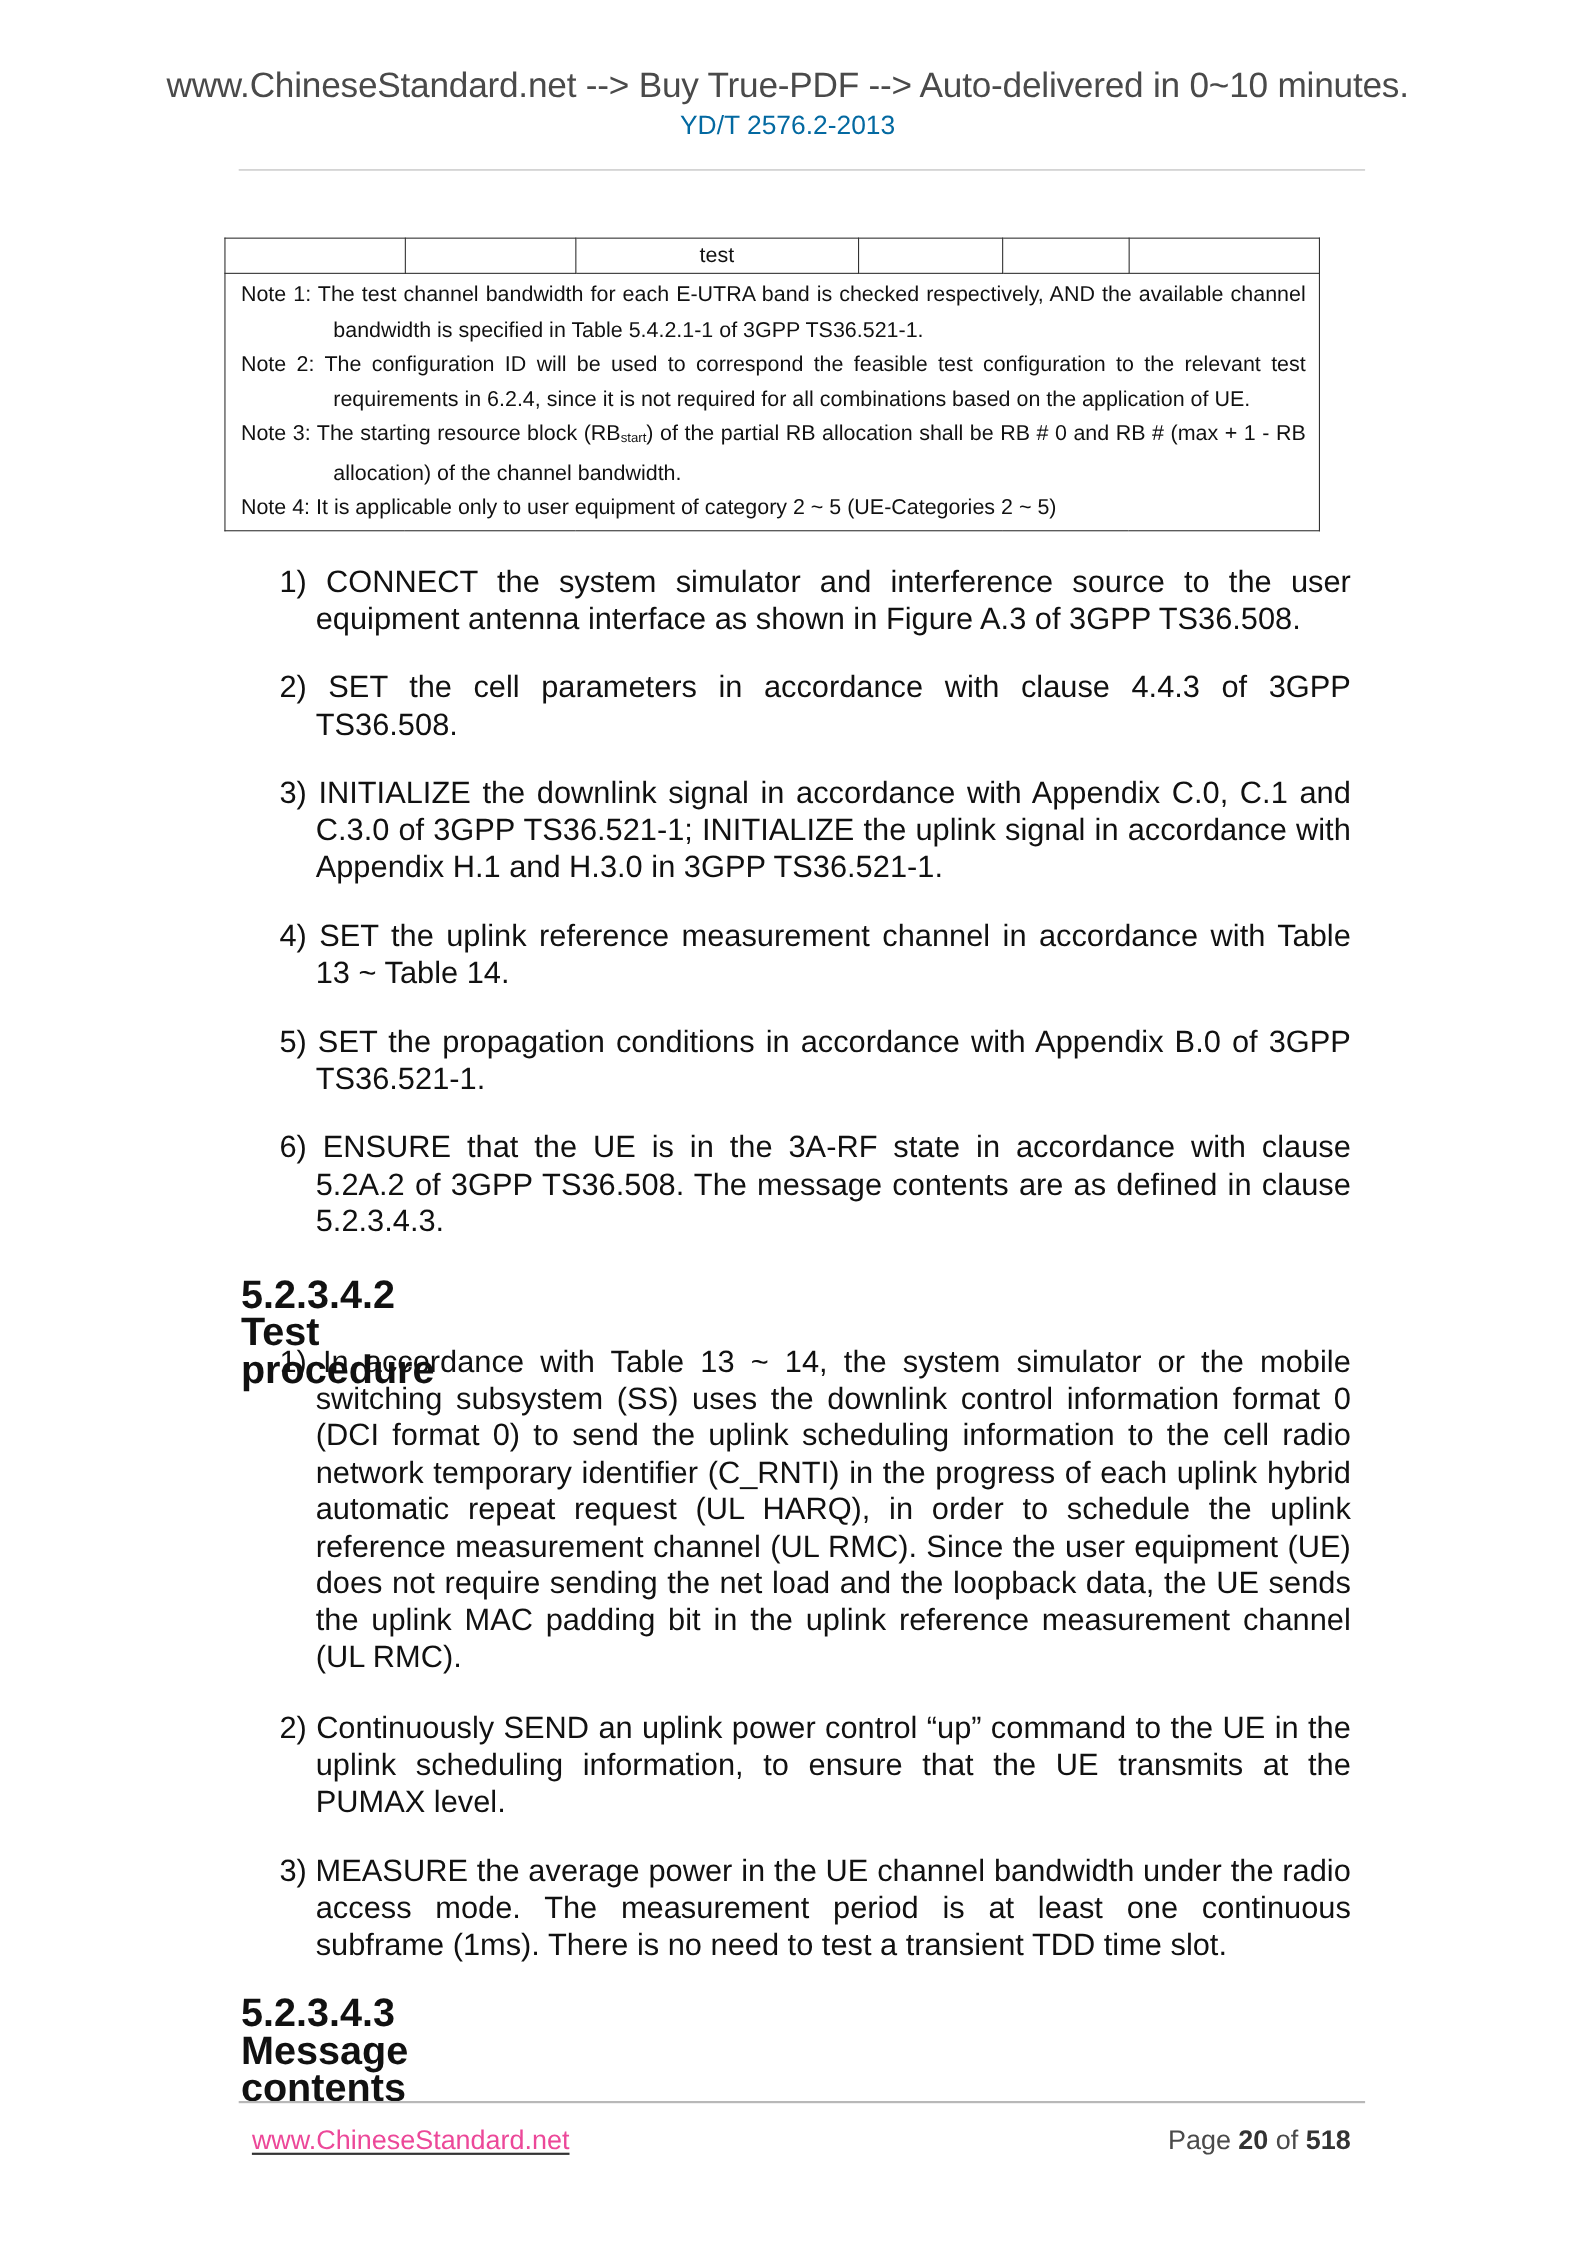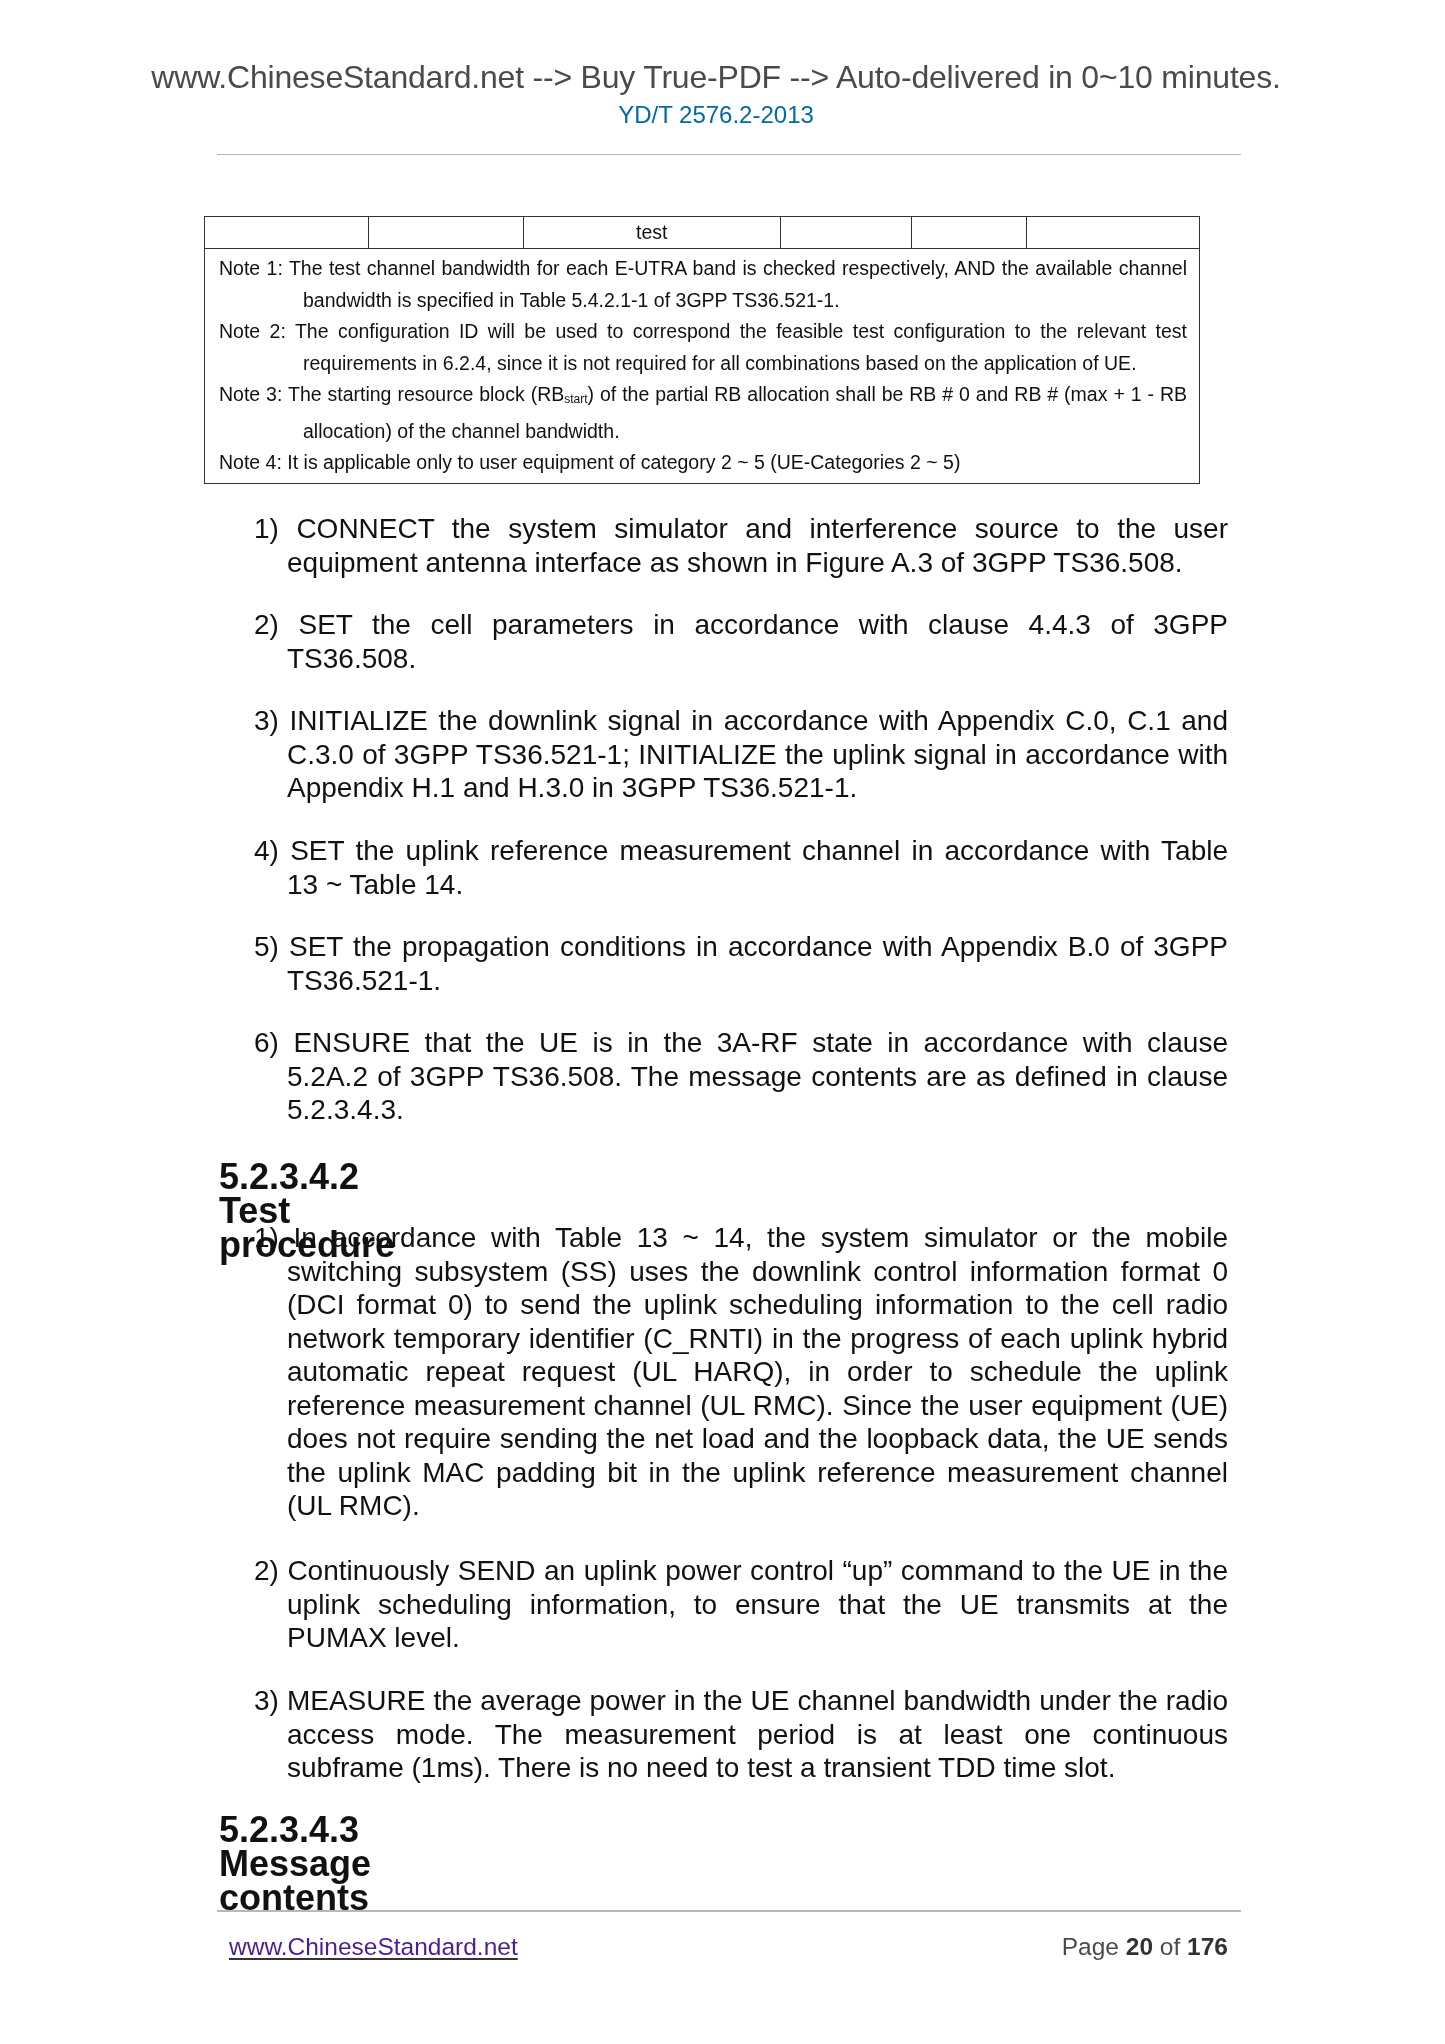--- a/index.html
+++ b/index.html
@@ -26,21 +26,21 @@
   .item {
     position: absolute; left: 254px; width: 974px;
     font-size: 28px; line-height: 33.5px; text-align: justify;
     padding-left: 33px; text-indent: -33px; box-sizing: border-box;
   }
   .item .txt { text-align-last: left; }
   .heading { position: absolute; left: 219px; font-size: 36px; font-weight: bold; line-height: 34px; }
 
   .hr-bottom { position: absolute; left: 217px; top: 1910px; width: 1024px; height: 0; border-top: 2px solid #b8b8b8; }
   .footer-link {
-    position: absolute; left: 229px; top: 1933px; font-size: 24.5px; color: #4c1d95;
+    position: absolute; left: 229px; top: 1933px; font-size: 24.5px; color: #ec4899;
     text-decoration: underline; text-underline-offset: 3px; text-decoration-color: #333;
   }
   .footer-page { position: absolute; right: 217px; top: 1933px; font-size: 24.5px; color: #4a4a4a; }
   .footer-page b { color: #333; }
 </style>
 </head>
 <body>
 
 <div class="page-header">
   <div class="banner">www.ChineseStandard.net --&gt; Buy True-PDF --&gt; Auto-delivered in 0~10 minutes.</div>
@@ -93,14 +93,14 @@
 
   <div class="heading" style="top:1813px">5.2.3.4.3 Message contents</div>
 </div>
 
 <div class="hr-bottom"></div>
 <a class="footer-link">www.ChineseStandard.net</a>
 <div class="footer-page">
   <span>Page</span>
   <b>20</b>
   <span>of</span>
-  <b>176</b>
+  <b>518</b>
 </div>
 
 </body></html>

